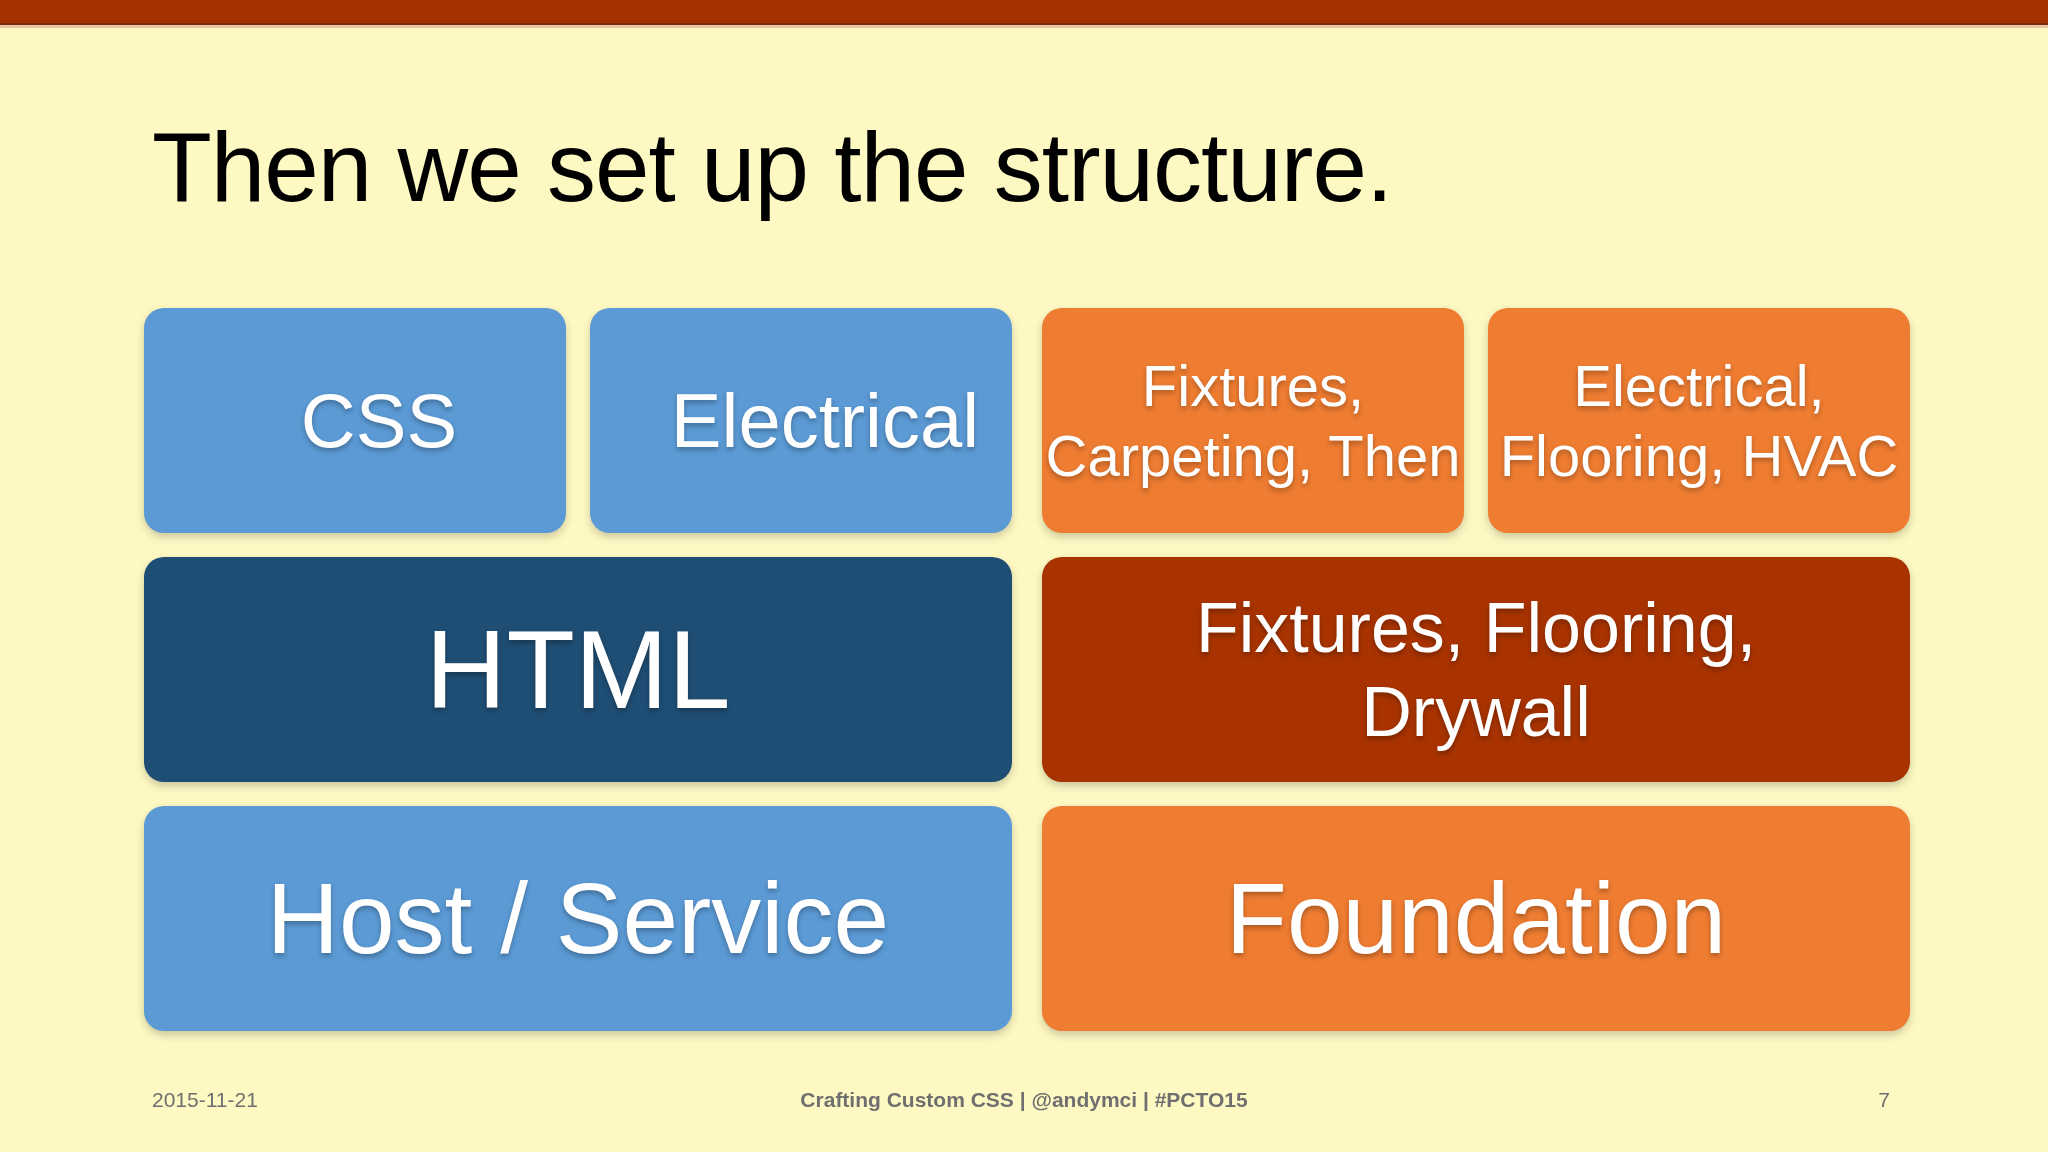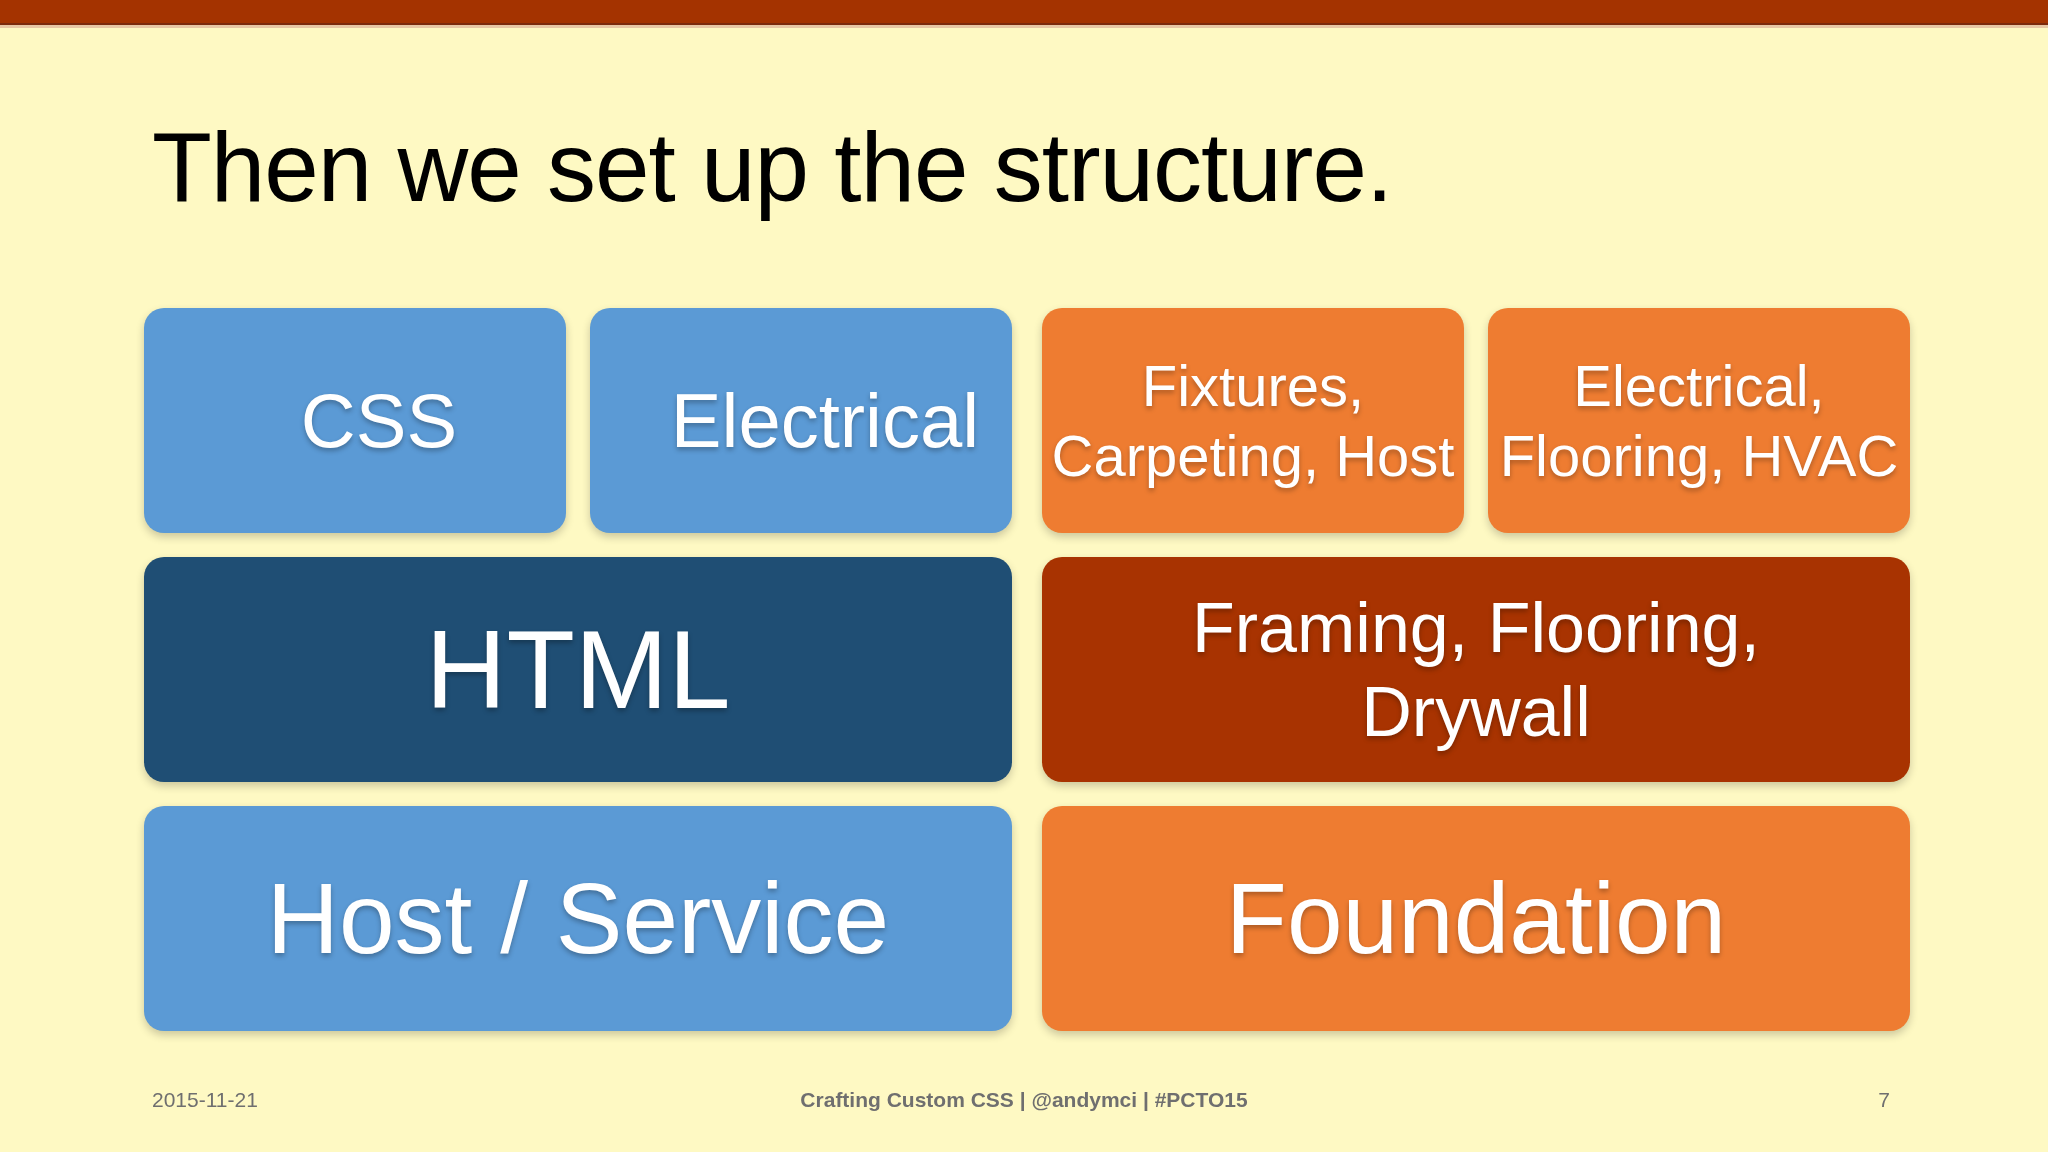--- a/index.html
+++ b/index.html
@@ -67,25 +67,25 @@
         <div class="box c-lightblue fs-blue-top">CSS</div>
         <div class="box c-lightblue fs-blue-top">Electrical</div>
       </div>
       <div class="box c-darkblue fs-html">HTML</div>
       <div class="box c-lightblue fs-bottom">Host / Service</div>
     </div>
 
     <div class="half">
       <div class="row">
         <div class="box c-orange fs-orange-top">Fixtures,
-Carpeting, Host</div>
+Carpeting, Then</div>
         <div class="box c-orange fs-orange-top">Electrical,
 Flooring, HVAC</div>
       </div>
-      <div class="box c-darkred fs-framing">Framing, Flooring,
+      <div class="box c-darkred fs-framing">Fixtures, Flooring,
 Drywall</div>
       <div class="box c-orange fs-bottom">Foundation</div>
     </div>
 
   </div>
 
   <div class="footer">
     <span class="footer-date">2015-11-21</span>
     <span class="footer-credit">Crafting Custom CSS | @andymci | #PCTO15</span>
     <span class="footer-page">7</span>

